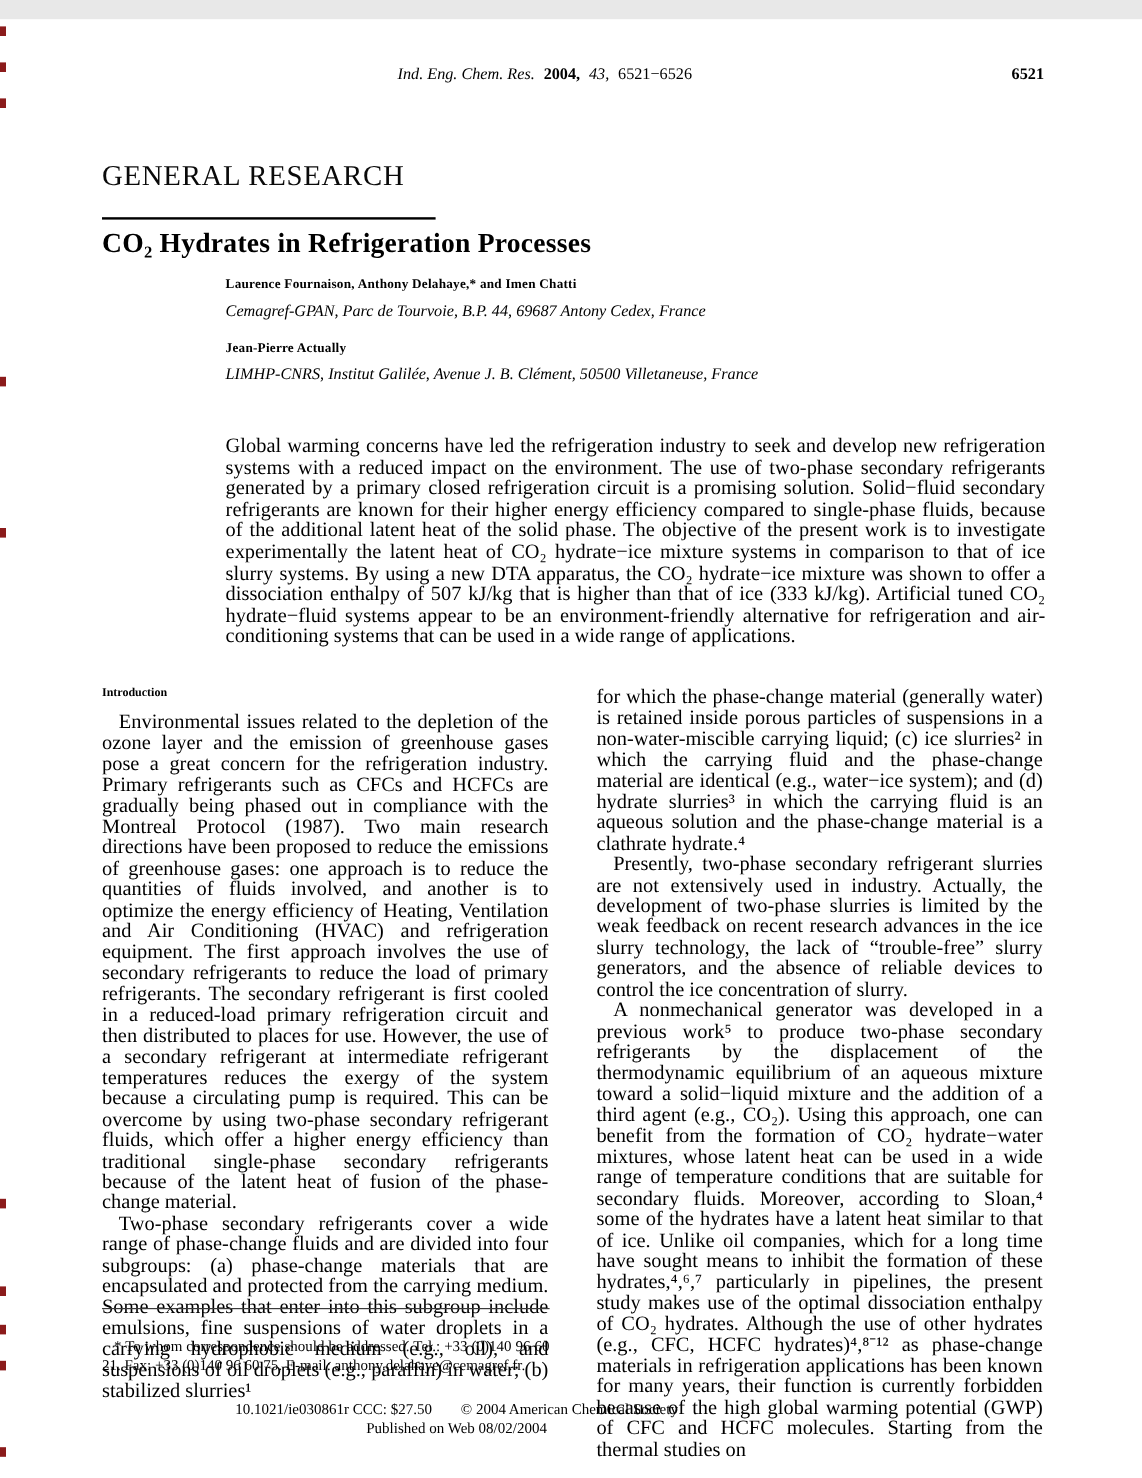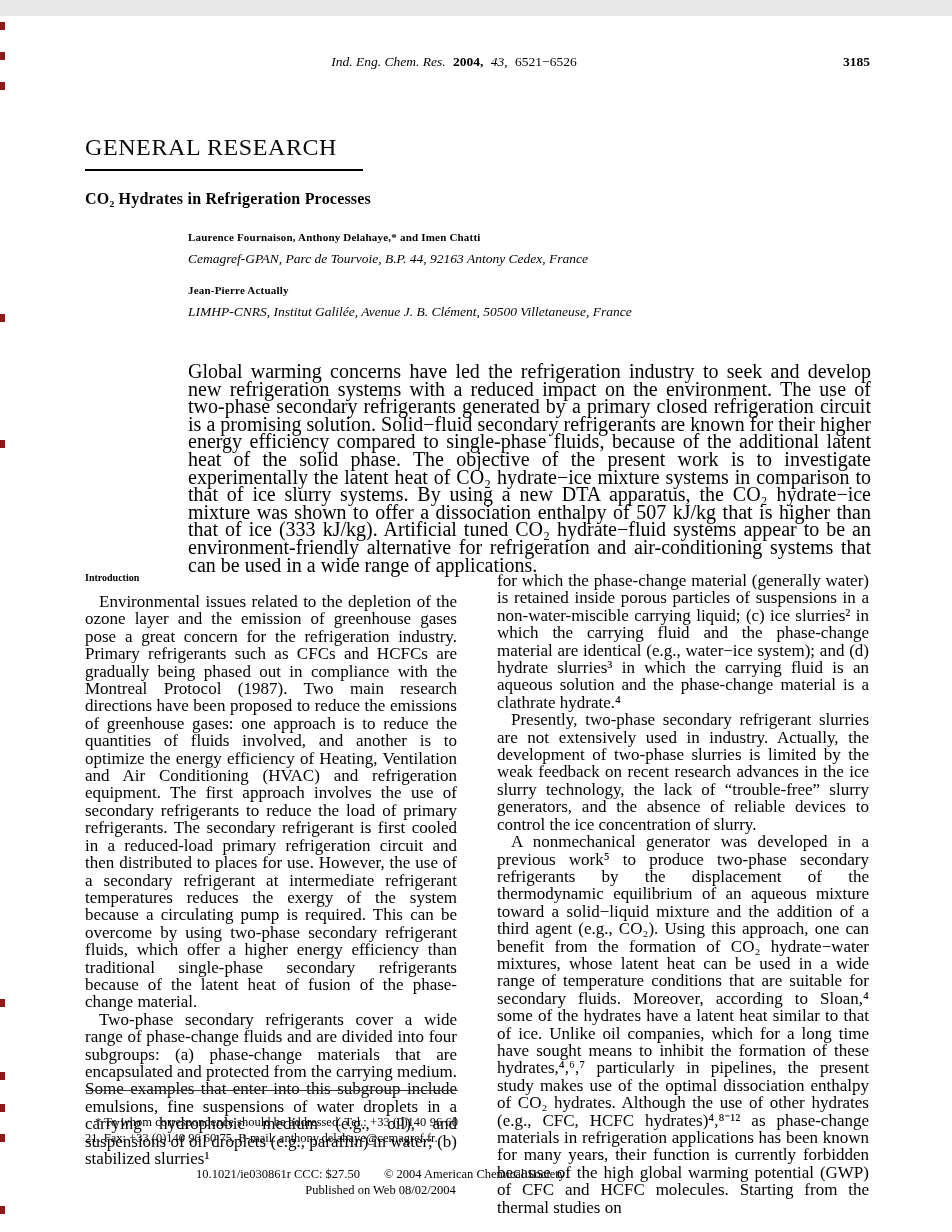--- a/index.html
+++ b/index.html
@@ -13,32 +13,32 @@
   .bd { font-weight:bold; }
 
   .running-head { position:absolute; top:38px; left:0; width:100%; height:20px; font-size:13.5px; }
   .citation { position:absolute; left:0; right:44px; text-align:center; white-space:nowrap; }
   .citation span { margin:0 2px; }
   .pagenum { position:absolute; right:82px; top:0; font-weight:bold; }
 
   .section-label-wrap { position:absolute; left:85px; top:118px; }
   .section-label {
     display:inline-block; font-size:24px; letter-spacing:0.6px; color:#0a0a0a;
-    border-bottom:2px solid #000; padding:0 26px 8px 0;
+    border-bottom:2px solid #000; padding:0 26px 20px 0;
   }
 
-  .title { position:absolute; left:85px; top:174px; margin:0; font-size:16px; font-weight:bold; letter-spacing:0.2px;text-align:center; }
+  .title { position:absolute; left:85px; top:174px; margin:0; font-size:23px; font-weight:bold; letter-spacing:0.2px;text-align:center; }
 
   .byline { position:absolute; left:188px; top:215px; width:690px; }
   .authors { font-size:11px; font-weight:bold; letter-spacing:0.2px; margin:0 0 8px 0; }
   .affil   { font-size:13.5px; font-style:italic; margin:0 0 17px 0; }
 
   .abstract {
     position:absolute; left:188px; top:347px; width:683px; margin:0;
-    font-size:20px; line-height:17.6px; text-align:justify;
+    font-size:17px; line-height:17.6px; text-align:justify;
   }
 
   .col { position:absolute; top:556px; width:372px; }
   .col-left  { left:85px; }
   .col-right { left:497px; }
   .intro-heading { font-size:10px; font-weight:bold; margin:0 0 10px 0; }
   .body { font-size:17px; line-height:17.4px; text-align:justify; margin:0; }
   .indent { text-indent:14px; }
 
   .footnote {
@@ -57,32 +57,32 @@
 
 <div class="page">
 
   <div class="running-head">
     <div class="citation">
       <span class="it">Ind. Eng. Chem. Res.</span>
       <span class="bd">2004,</span>
       <span class="it">43,</span>
       <span>6521−6526</span>
     </div>
-    <div class="pagenum">3185</div>
+    <div class="pagenum">6521</div>
   </div>
 
   <div class="section-label-wrap">
     <span class="section-label">GENERAL RESEARCH</span>
   </div>
 
   <h1 class="title">CO₂ Hydrates in Refrigeration Processes</h1>
 
   <div class="byline">
     <p class="authors">Laurence Fournaison, Anthony Delahaye,* and Imen Chatti</p>
-    <p class="affil">Cemagref-GPAN, Parc de Tourvoie, B.P. 44, 92163 Antony Cedex, France</p>
+    <p class="affil">Cemagref-GPAN, Parc de Tourvoie, B.P. 44, 69687 Antony Cedex, France</p>
     <p class="authors">Jean-Pierre Actually</p>
     <p class="affil">LIMHP-CNRS, Institut Galilée, Avenue J. B. Clément, 50500 Villetaneuse, France</p>
   </div>
 
   <p class="abstract">Global warming concerns have led the refrigeration industry to seek and develop new refrigeration systems with a reduced impact on the environment. The use of two-phase secondary refrigerants generated by a primary closed refrigeration circuit is a promising solution. Solid−fluid secondary refrigerants are known for their higher energy efficiency compared to single-phase fluids, because of the additional latent heat of the solid phase. The objective of the present work is to investigate experimentally the latent heat of CO₂ hydrate−ice mixture systems in comparison to that of ice slurry systems. By using a new DTA apparatus, the CO₂ hydrate−ice mixture was shown to offer a dissociation enthalpy of 507 kJ/kg that is higher than that of ice (333 kJ/kg). Artificial tuned CO₂ hydrate−fluid systems appear to be an environment-friendly alternative for refrigeration and air-conditioning systems that can be used in a wide range of applications.</p>
 
   <div class="col col-left">
     <h2 class="intro-heading">Introduction</h2>
     <p class="body indent">Environmental issues related to the depletion of the ozone layer and the emission of greenhouse gases pose a great concern for the refrigeration industry. Primary refrigerants such as CFCs and HCFCs are gradually being phased out in compliance with the Montreal Protocol (1987). Two main research directions have been proposed to reduce the emissions of greenhouse gases: one approach is to reduce the quantities of fluids involved, and another is to optimize the energy efficiency of Heating, Ventilation and Air Conditioning (HVAC) and refrigeration equipment. The first approach involves the use of secondary refrigerants to reduce the load of primary refrigerants. The secondary refrigerant is first cooled in a reduced-load primary refrigeration circuit and then distributed to places for use. However, the use of a secondary refrigerant at intermediate refrigerant temperatures reduces the exergy of the system because a circulating pump is required. This can be overcome by using two-phase secondary refrigerant fluids, which offer a higher energy efficiency than traditional single-phase secondary refrigerants because of the latent heat of fusion of the phase-change material.</p>
     <p class="body indent">Two-phase secondary refrigerants cover a wide range of phase-change fluids and are divided into four subgroups: (a) phase-change materials that are encapsulated and protected from the carrying medium. Some examples that enter into this subgroup include emulsions, fine suspensions of water droplets in a carrying hydrophobic medium (e.g., oil), and suspensions of oil droplets (e.g., paraffin) in water; (b) stabilized slurries¹</p>

